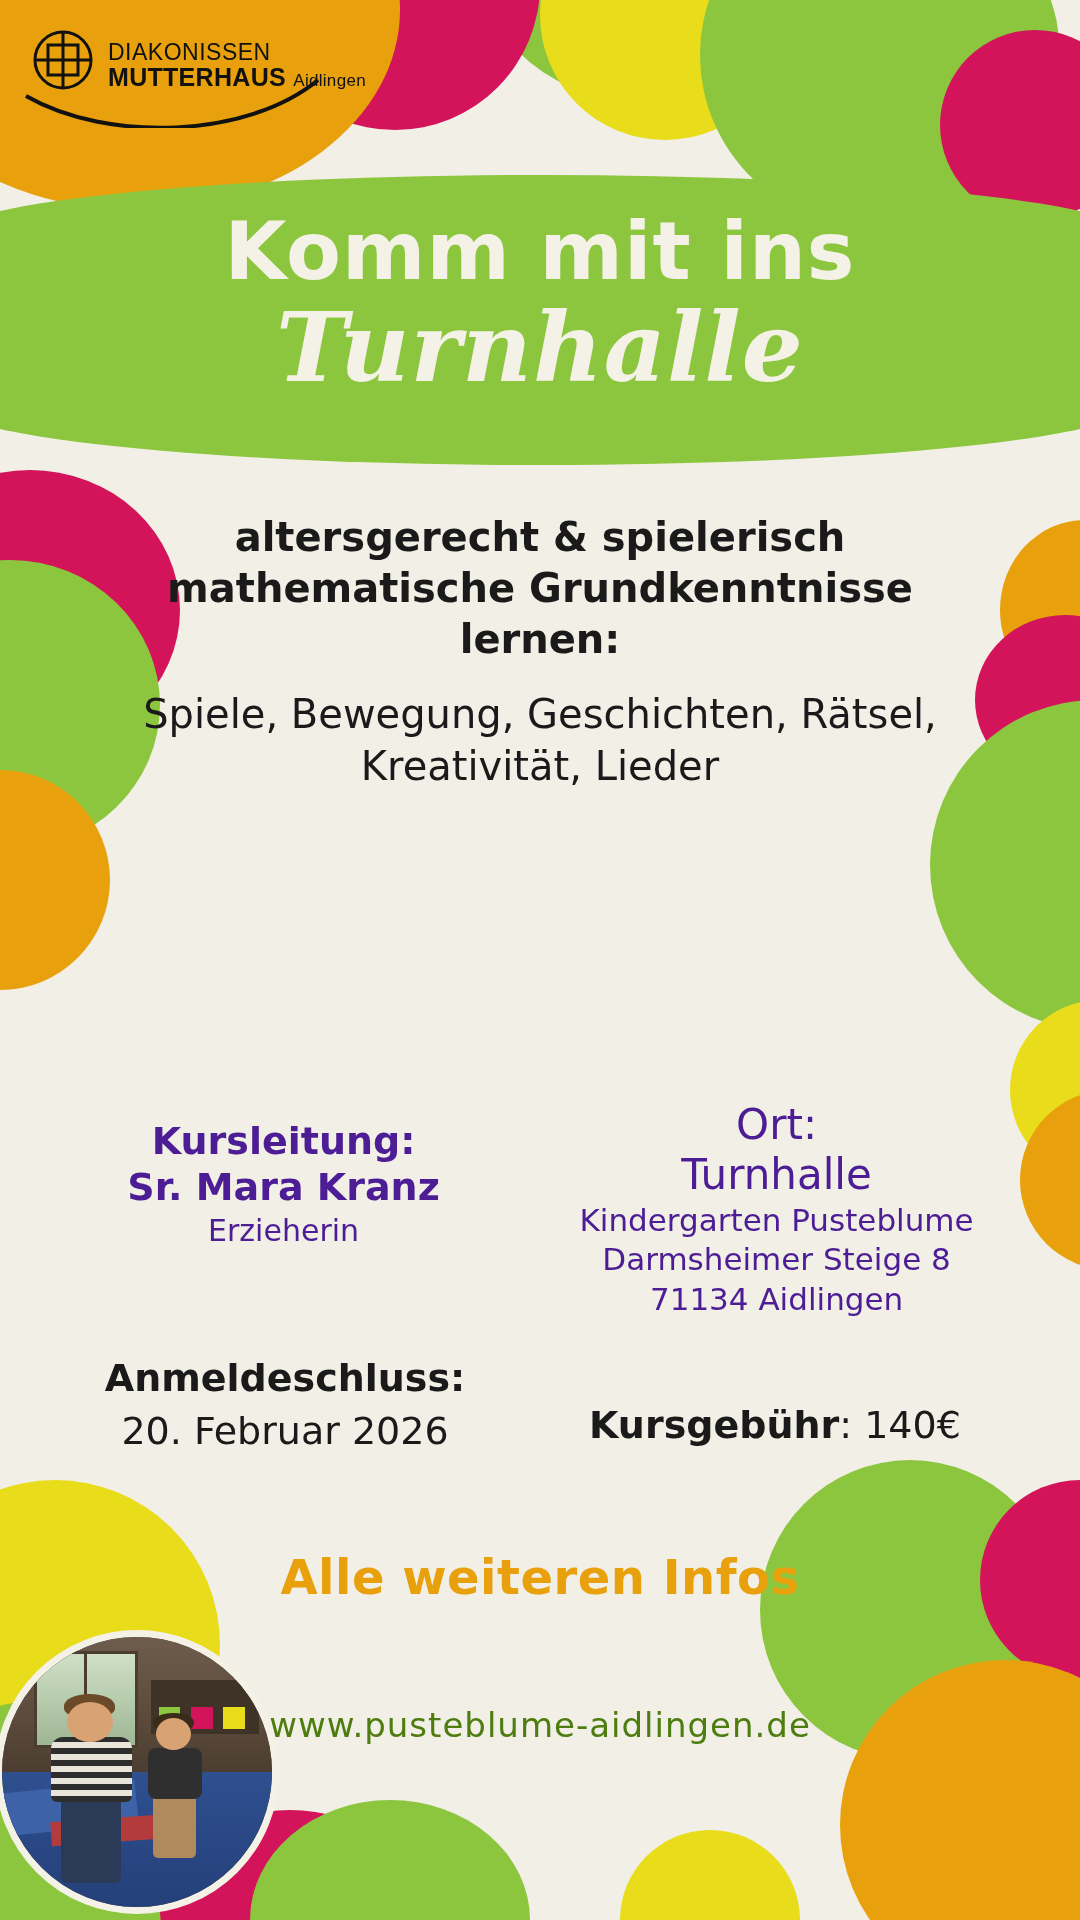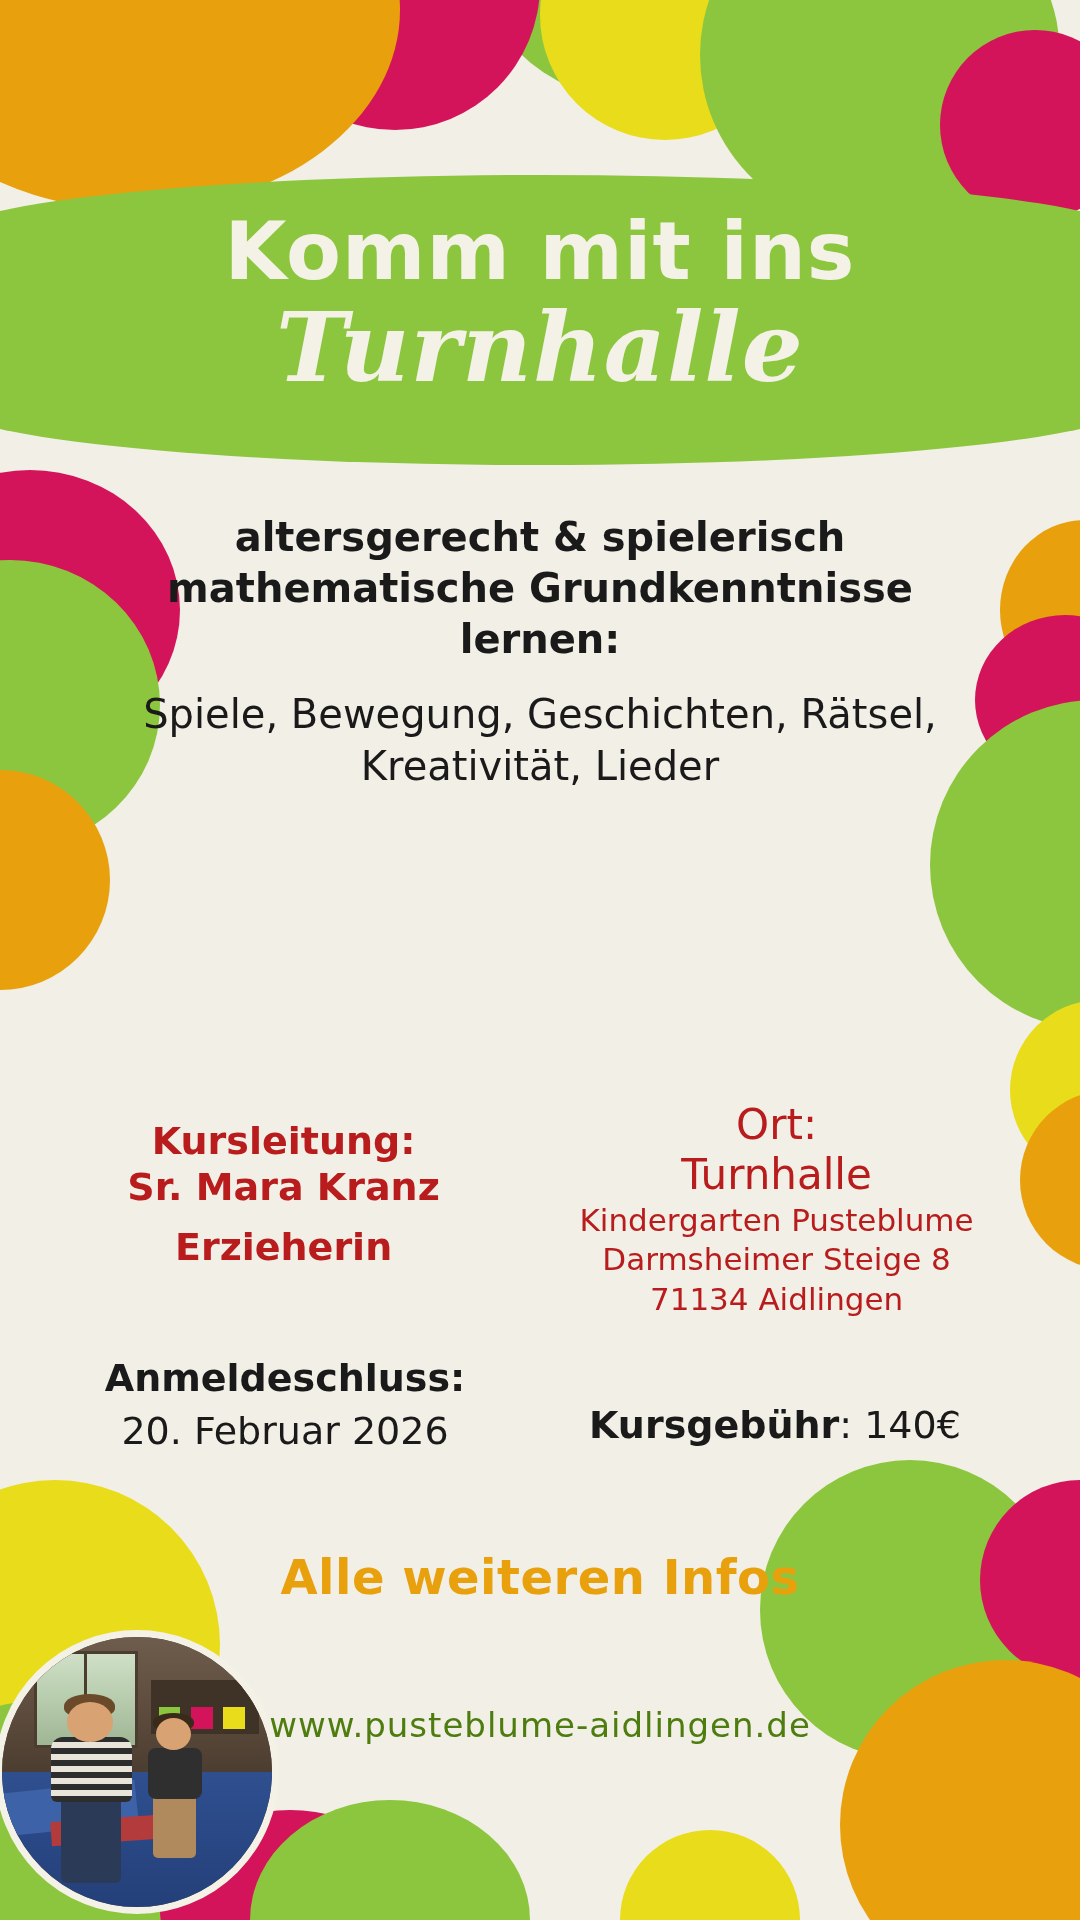--- a/index.html
+++ b/index.html
@@ -162,21 +162,21 @@
   .cols {
     position: absolute;
     left: 0;
     top: 1100px;
     width: 1080px;
     z-index: 18;
     display: flex;
     justify-content: flex-start;
     padding: 0 70px;
     box-sizing: border-box;
-    color: #b91c1c;
+    color: #4c1d95;
     gap: 46px;
   }
   .col-left { width: 430px; text-align: center; padding-top: 18px;}
   .col-right { width: 470px; text-align: center; }
 
   .lbl-bold {
     font-weight: 700;
     font-size: 38px;
     line-height: 1.22;
   }
@@ -184,24 +184,24 @@
     font-weight: 400;
     font-size: 42px;
     line-height: 1.2;
   }
   .lbl-reg {
     font-weight: 400;
     font-size: 31px;
     line-height: 1.28;
   }
   .lbl-reg-sm {
-    font-weight: 700;
-    font-size: 38px;
+    font-weight: 400;
+    font-size: 30px;
     line-height: 1.3;
-    margin-top: 12px;
+    margin-top: 0;
   }
 
   .row2 {
     position: absolute;
     left: 0;
     top: 1355px;
     width: 1080px;
     z-index: 18;
     display: flex;
     justify-content: space-between;
@@ -356,20 +356,36 @@
   <div class="circle c-bl-yellow"></div>
   <div class="circle c-bl-green"></div>
   <div class="circle c-bl-pink"></div>
   <div class="circle c-bl-green2"></div>
 
   <div class="circle c-br-green"></div>
   <div class="circle c-br-pink"></div>
   <div class="circle c-br-orange"></div>
   <div class="circle c-br-yellow"></div>
 
+  <div class="logo-wrap">
+    <svg width="350" height="110" viewBox="0 0 350 110">
+      <circle cx="45" cy="42" r="28" fill="none" stroke="#111" stroke-width="3"></circle>
+      <line x1="45" y1="14" x2="45" y2="70" stroke="#111" stroke-width="3"></line>
+      <line x1="17" y1="42" x2="73" y2="42" stroke="#111" stroke-width="3"></line>
+      <rect x="30" y="27" width="30" height="30" fill="none" stroke="#111" stroke-width="3"></rect>
+      <path d="M8 78 C 90 125, 230 120, 300 62" fill="none" stroke="#111" stroke-width="4"></path>
+    </svg>
+    <div class="logo-text">
+      <div class="logo-line1">DIAKONISSEN</div>
+      <div class="logo-line2">
+        <span>MUTTERHAUS</span>
+        <span class="sub">Aidlingen</span>
+      </div>
+    </div>
+  </div>
 
   <div class="band"></div>
   <div class="band-inner">
     <div class="head-line1">Komm mit ins</div>
     <div class="head-line2">Turnhalle</div>
   </div>
 
   <div class="content">
     <div class="intro-bold">altersgerecht &amp; spielerisch mathematische Grundkenntnisse lernen:</div>
     <div class="intro-reg">Spiele, Bewegung, Geschichten, Rätsel, Kreativität, Lieder</div>

